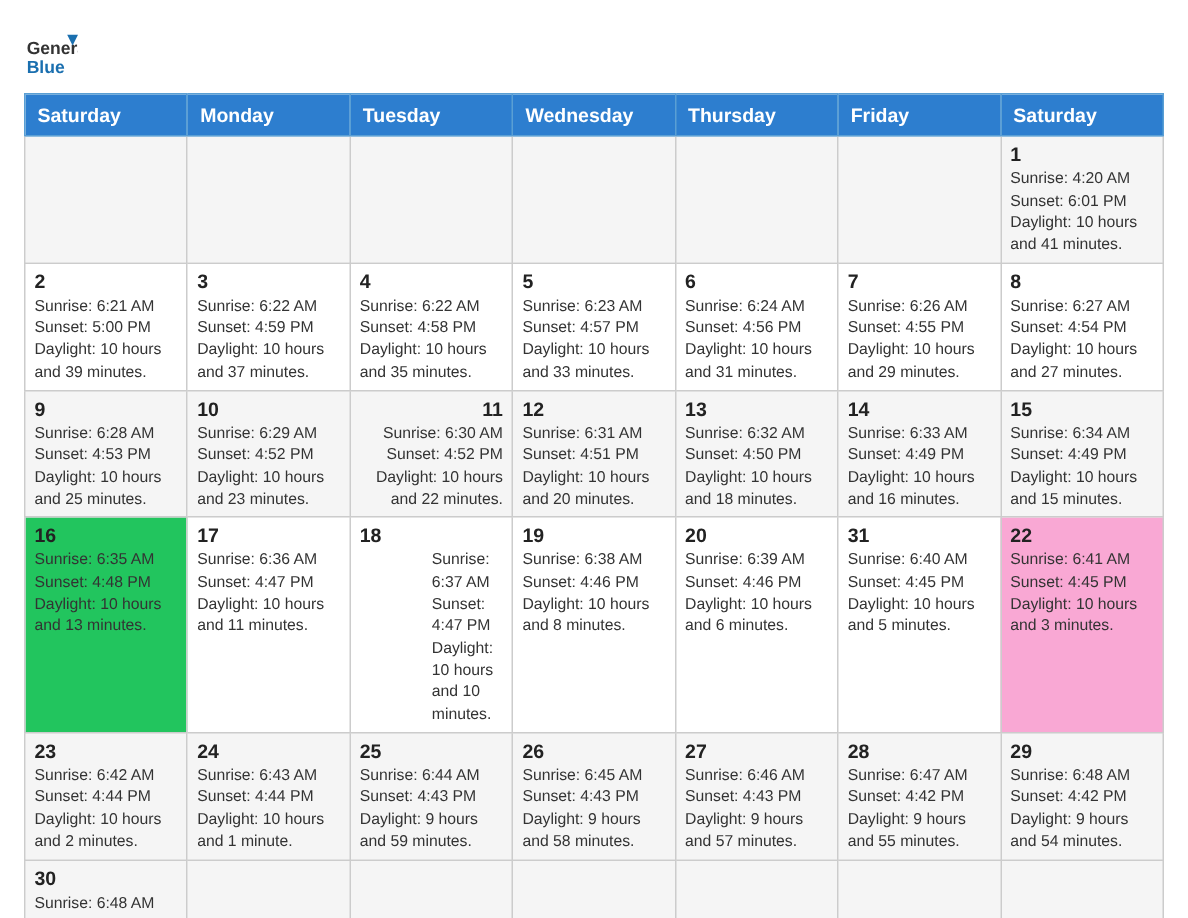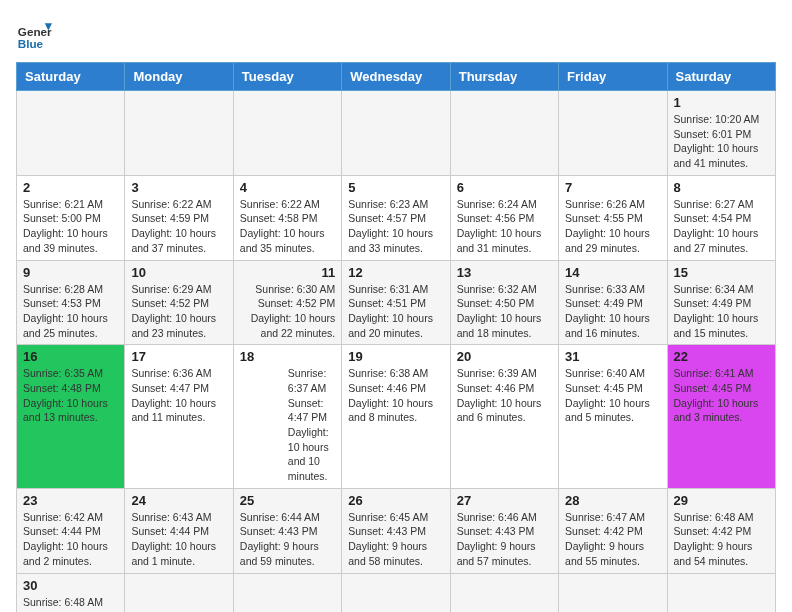--- a/index.html
+++ b/index.html
@@ -103,21 +103,21 @@
   <tbody id="calendar-body">
   <tr>
         <td style="background: rgb(245, 245, 245);"></td>
         <td style="background: rgb(245, 245, 245);"></td>
         <td style="background: rgb(245, 245, 245);"></td>
         <td style="background: rgb(245, 245, 245);"></td>
         <td style="background: rgb(245, 245, 245);"></td>
         <td style="background: rgb(245, 245, 245);"></td>
         <td style="background: rgb(245, 245, 245);">
           <div class="day-number">1</div>
-          <div class="day-info" style="white-space: pre-line;">Sunrise: 10:20 AM
+          <div class="day-info" style="white-space: pre-line;">Sunrise: 4:20 AM
 Sunset: 6:01 PM
 Daylight: 10 hours and 41 minutes.</div>
         </td>
       </tr>
       <tr>
         <td style="background: rgb(255, 255, 255);">
           <div class="day-number">2</div>
           <div class="day-info" style="white-space: pre-line;">Sunrise: 6:21 AM
 Sunset: 5:00 PM
 Daylight: 10 hours and 39 minutes.</div>
@@ -233,21 +233,21 @@
           <div class="day-info" style="white-space: pre-line;">Sunrise: 6:39 AM
 Sunset: 4:46 PM
 Daylight: 10 hours and 6 minutes.</div>
         </td>
         <td style="background: rgb(255, 255, 255);">
           <div class="day-number">31</div>
           <div class="day-info" style="white-space: pre-line;">Sunrise: 6:40 AM
 Sunset: 4:45 PM
 Daylight: 10 hours and 5 minutes.</div>
         </td>
-        <td style="background: #d946ef;">
+        <td style="background: #f9a8d4;">
           <div class="day-number">22</div>
           <div class="day-info" style="white-space: pre-line;">Sunrise: 6:41 AM
 Sunset: 4:45 PM
 Daylight: 10 hours and 3 minutes.</div>
         </td>
       </tr>
       <tr>
         <td style="background: rgb(245, 245, 245);">
           <div class="day-number">23</div>
           <div class="day-info" style="white-space: pre-line;">Sunrise: 6:42 AM

